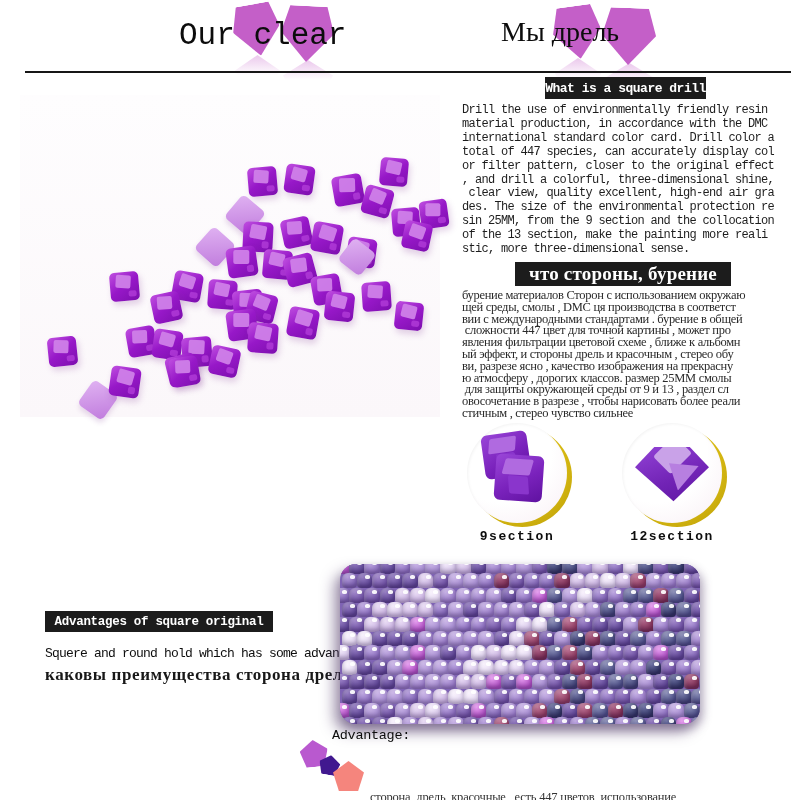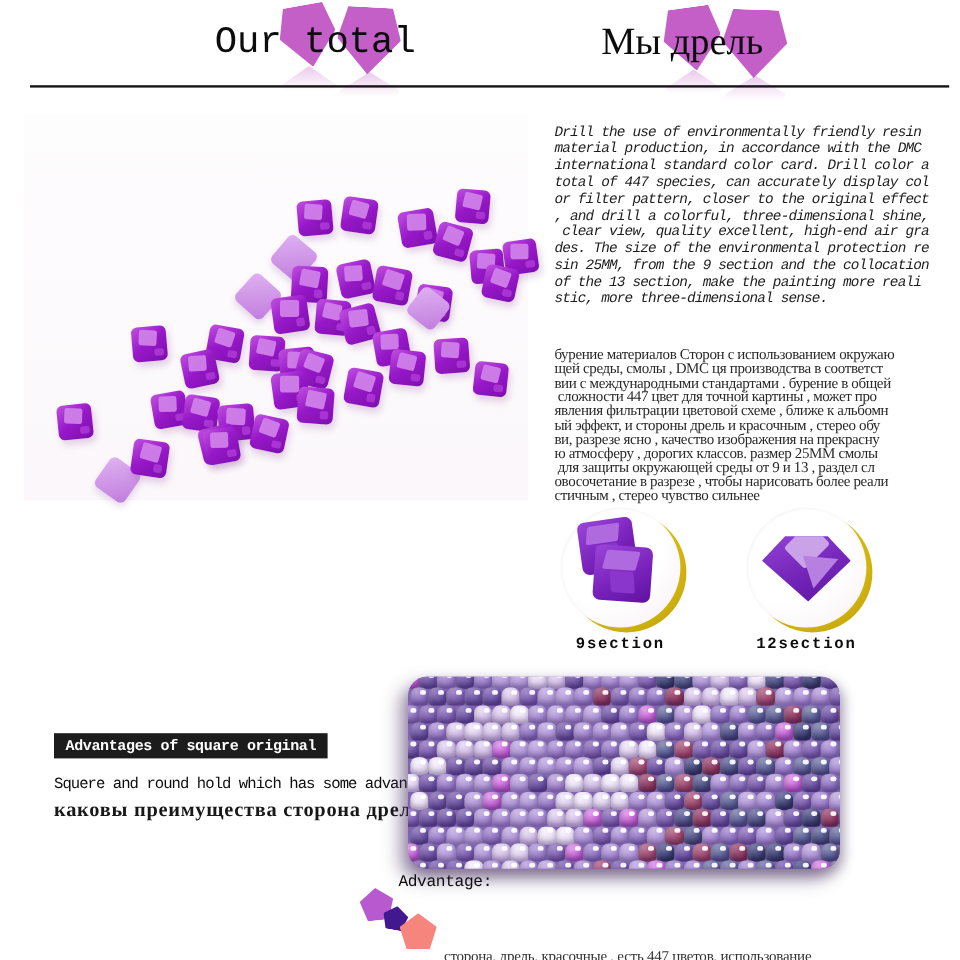--- a/index.html
+++ b/index.html
@@ -7,35 +7,35 @@
   #page {
     position:relative; width:800px; height:800px; background:#ffffff;
     overflow:hidden; font-family:"Liberation Sans", sans-serif; color:#111;
   }
   .mono { font-family:"Liberation Mono","DejaVu Sans Mono",monospace; }
   .serif { font-family:"Liberation Serif","DejaVu Serif",serif; }
 
   
   .title { position:absolute; z-index:2; white-space:nowrap; color:#0c0c0c; }
   #title-en { left:179px; top:18px; font-size:31px; letter-spacing:0px; }
-  #title-ru { left:501px; top:16px; font-size:32px; }
+  #title-ru { left:501px; top:16px; font-size:28px; }
   .pent { position:absolute; z-index:1; clip-path:polygon(15% 0%, 85% 0%, 100% 48%, 50% 100%, 0% 48%); background:#c45fc8; }
   .pent-refl { position:absolute; z-index:0; clip-path:polygon(50% 0%, 100% 52%, 85% 100%, 15% 100%, 0% 52%);
     background:linear-gradient(to bottom, rgba(196,95,200,0.34), rgba(196,95,200,0) 68%); }
   #divider { position:absolute; left:25px; top:71px; width:766px; height:2px; background:#161616; }
 
   
   .bar { position:absolute; background:#1c1c1c; color:#fff; display:flex; align-items:center; justify-content:center; }
   #bar-what { left:545px; top:77px; width:161px; height:22px; font-size:13px; font-weight:bold; letter-spacing:-0.5px; }
   #bar-ru   { left:515px; top:262px; width:216px; height:24px; font-size:19px; font-weight:bold; letter-spacing:0.2px; }
   #bar-adv  { left:45px;  top:611px; width:228px; height:21px; font-size:12.5px; font-weight:bold; letter-spacing:-0.3px; }
 
   
   .pre { white-space:pre; }
-  #body-what { position:absolute; left:462px; top:104px; font-size:12px; line-height:13.9px; letter-spacing:-0.7px; color:#1d1d1d;font-style:italic; }
+  #body-what { position:absolute; left:462px; top:104px; font-size:12px; line-height:13.9px; letter-spacing:-0.7px; color:#1d1d1d; }
   #body-ru   { position:absolute; left:462px; top:290px; font-size:12.5px; line-height:11.8px; letter-spacing:-0.3px; color:#2a2a2a; }
 
   
   #drill-photo { position:absolute; left:20px; top:95px; width:420px; height:322px;
     background:linear-gradient(180deg,#fefdfe 0%,#fbf7fa 100%); }
   .drill { position:absolute; border-radius:5px;
     background:linear-gradient(145deg,#c050e0 0%,#9718c8 48%,#7d0fae 100%);
     box-shadow:2px 4px 6px rgba(130,60,150,0.22); }
   .drill .facet { position:absolute; left:22%; top:10%; width:52%; height:46%;
     background:#cf7fe8; border-radius:2px; transform:rotate(8deg); opacity:0.95; }
@@ -91,21 +91,21 @@
 </style>
 </head>
 <body>
 
 <div id="page">
 
   <div class="pent" style="left:233px; top:4px; width:47px; height:52px; transform:rotate(-10deg);"></div>
   <div class="pent" style="left:281px; top:6px; width:53px; height:56px; transform:rotate(3deg);"></div>
   <div class="pent-refl" style="left:235px; top:55px; width:45px; height:30px;"></div>
   <div class="pent-refl" style="left:283px; top:60px; width:50px; height:30px;"></div>
-  <div class="title mono" id="title-en"><span>Our </span><span>total</span></div>
+  <div class="title mono" id="title-en"><span>Our </span><span>clear</span></div>
 
   <div class="pent" style="left:553px; top:6px; width:48px; height:53px; transform:rotate(-8deg);"></div>
   <div class="pent" style="left:602px; top:8px; width:54px; height:57px; transform:rotate(2deg);"></div>
   <div class="pent-refl" style="left:555px; top:58px; width:46px; height:30px;"></div>
   <div class="pent-refl" style="left:604px; top:63px; width:51px; height:30px;"></div>
   <div class="title serif" id="title-ru"><span>Мы </span><span>дрель</span></div>
 
   <div id="divider"></div>
 
   <div id="drill-photo">
@@ -252,32 +252,38 @@
       <div class="drill" style="left: 90px; top: 272px; width: 30px; height: 30px; transform: rotate(8deg);">
         <span class="facet"></span>
         <span class="spark"></span>
       </div>
       <div class="drill" style="left: 150px; top: 262px; width: 29px; height: 29px; transform: rotate(-10deg);">
         <span class="facet"></span>
         <span class="spark"></span>
       </div>
     </div>
 
+  <div class="bar mono" id="bar-what">
+      <span>What is a square drill</span>
+    </div>
   <div class="pre mono" id="body-what">Drill the use of environmentally friendly resin
 material production, in accordance with the DMC
 international standard color card. Drill color a
 total of 447 species, can accurately display col
 or filter pattern, closer to the original effect
 , and drill a colorful, three-dimensional shine,
  clear view, quality excellent, high-end air gra
 des. The size of the environmental protection re
 sin 25MM, from the 9 section and the collocation
 of the 13 section, make the painting more reali
 stic, more three-dimensional sense.</div>
 
+  <div class="bar serif" id="bar-ru">
+      <span>что стороны, бурение</span>
+    </div>
   <div class="pre serif" id="body-ru">бурение материалов Сторон с использованием окружаю
 щей среды, смолы , DMC ця производства в соответст
 вии с международными стандартами . бурение в общей
  сложности 447 цвет для точной картины , может про
 явления фильтрации цветовой схеме , ближе к альбомн
 ый эффект, и стороны дрель и красочным , стерео обу
 ви, разрезе ясно , качество изображения на прекрасну
 ю атмосферу , дорогих классов. размер 25ММ смолы
  для защиты окружающей среды от 9 и 13 , раздел сл
 овосочетание в разрезе , чтобы нарисовать более реали

